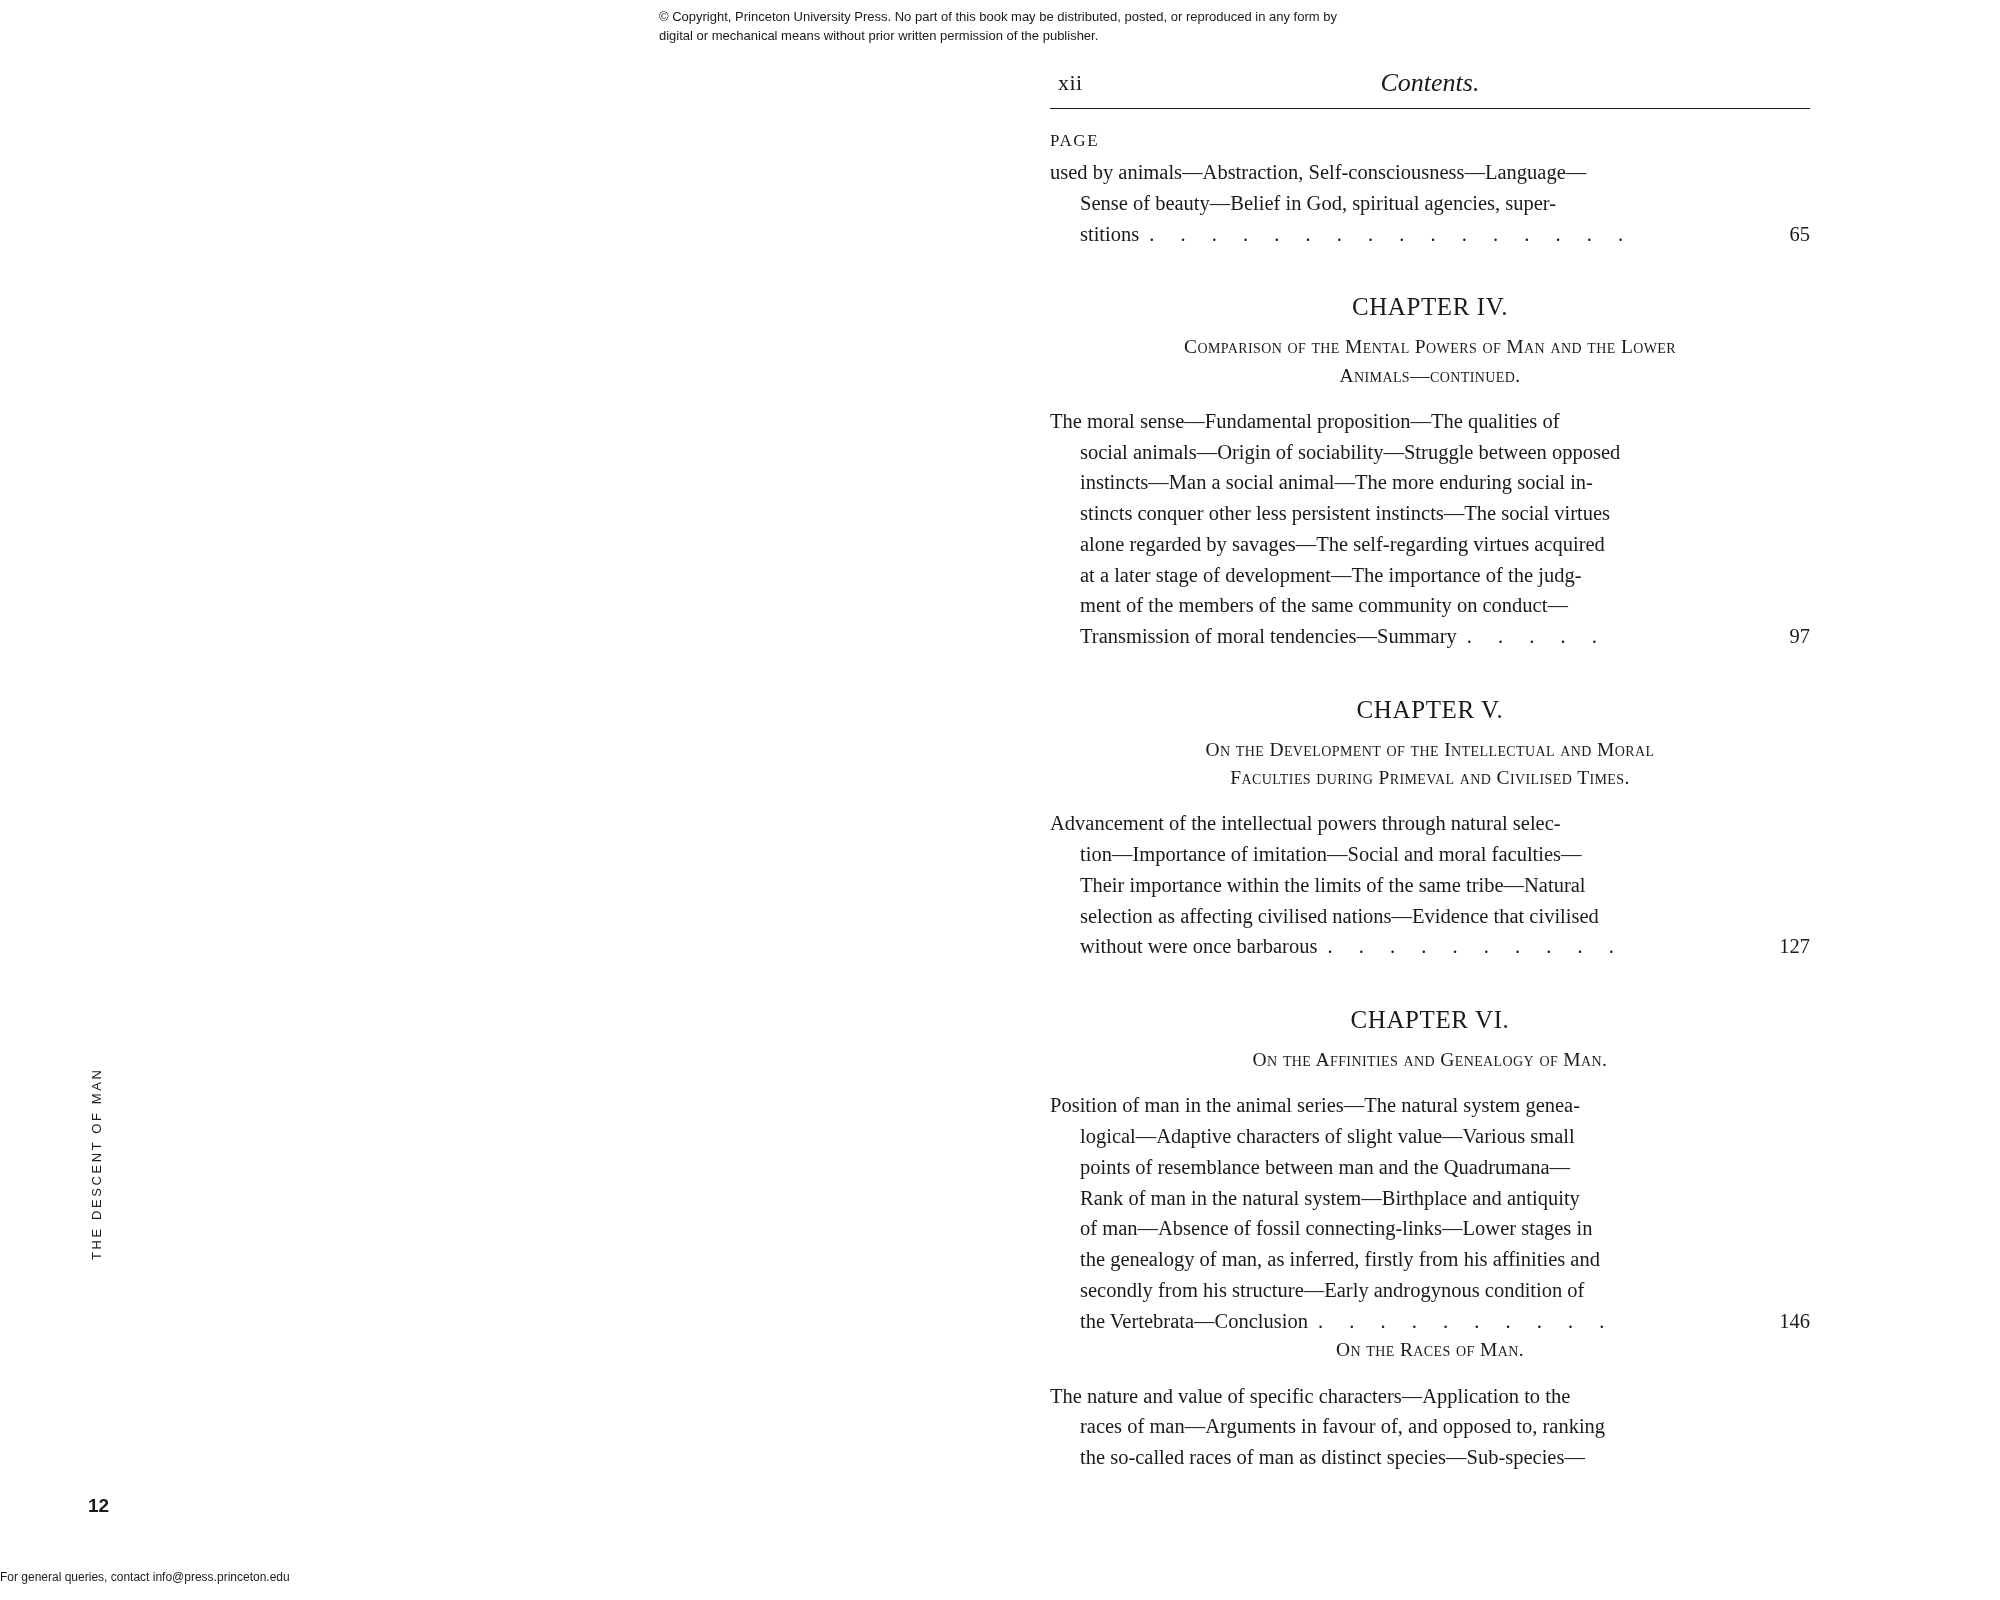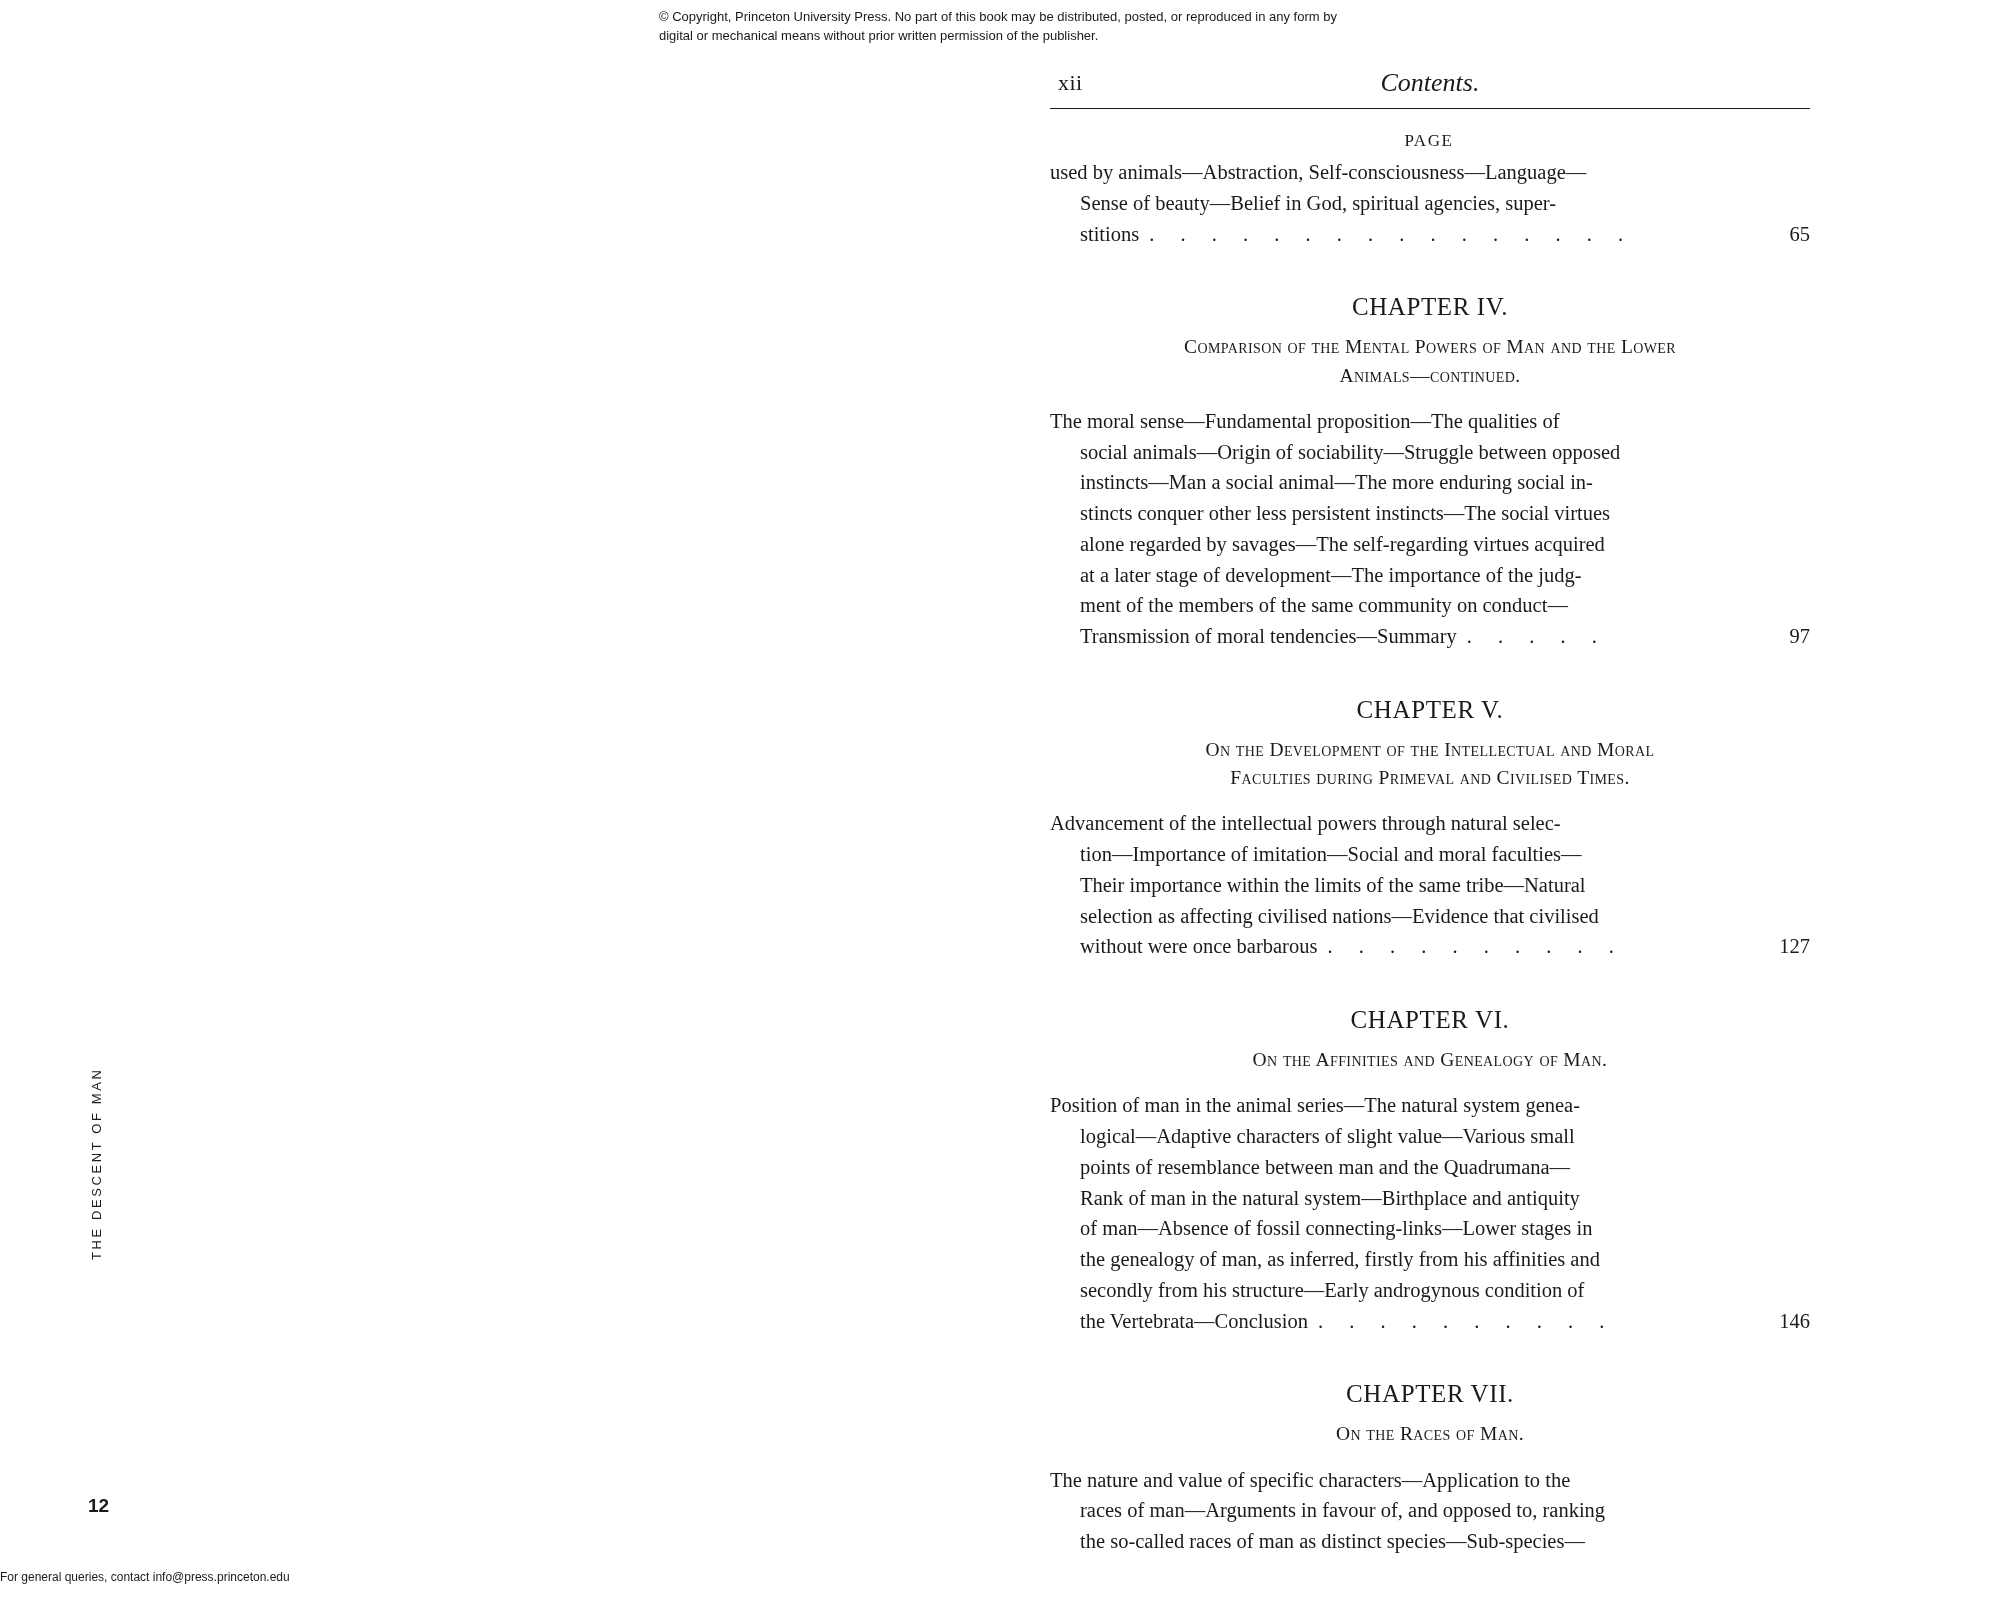--- a/index.html
+++ b/index.html
@@ -91,21 +91,21 @@
     font-size: 26px;
     font-style: italic;
   }
   .head-rule {
     border-bottom: 1.6px solid #1a1a1a;
     width: 100%;
     margin-top: 2px;
   }
 
   .page-col-label {
-    text-align: center;
+    text-align: left;
     font-size: 17px;
     letter-spacing: 1.6px;
     margin-top: 22px;
     padding-right: 2px;
   }
 
   .entry {
     margin-top: 6px;
     font-size: 20.5px;
     line-height: 1.5;
@@ -238,21 +238,20 @@
     <span class="line indent">of man—Absence of fossil connecting-links—Lower stages in</span>
     <span class="line indent">the genealogy of man, as inferred, firstly from his affinities and</span>
     <span class="line indent">secondly from his structure—Early androgynous condition of</span>
     <div class="entry-last">
       <span class="txt">the Vertebrata—Conclusion</span>
       <span class="leaders">. . . . . . . . . .</span>
       <span class="pagenum">146</span>
     </div>
   </div>
 
-  <div class="chapter-head">CHAPTER VII.</div>
   <div class="chapter-sub">
     <span class="smallcaps">On the Races of Man.</span>
   </div>
   <div class="entry">
     <span class="line firstline">The nature and value of specific characters—Application to the</span>
     <span class="line indent">races of man—Arguments in favour of, and opposed to, ranking</span>
     <span class="line indent">the so-called races of man as distinct species—Sub-species—</span>
   </div>
 
 </div>

